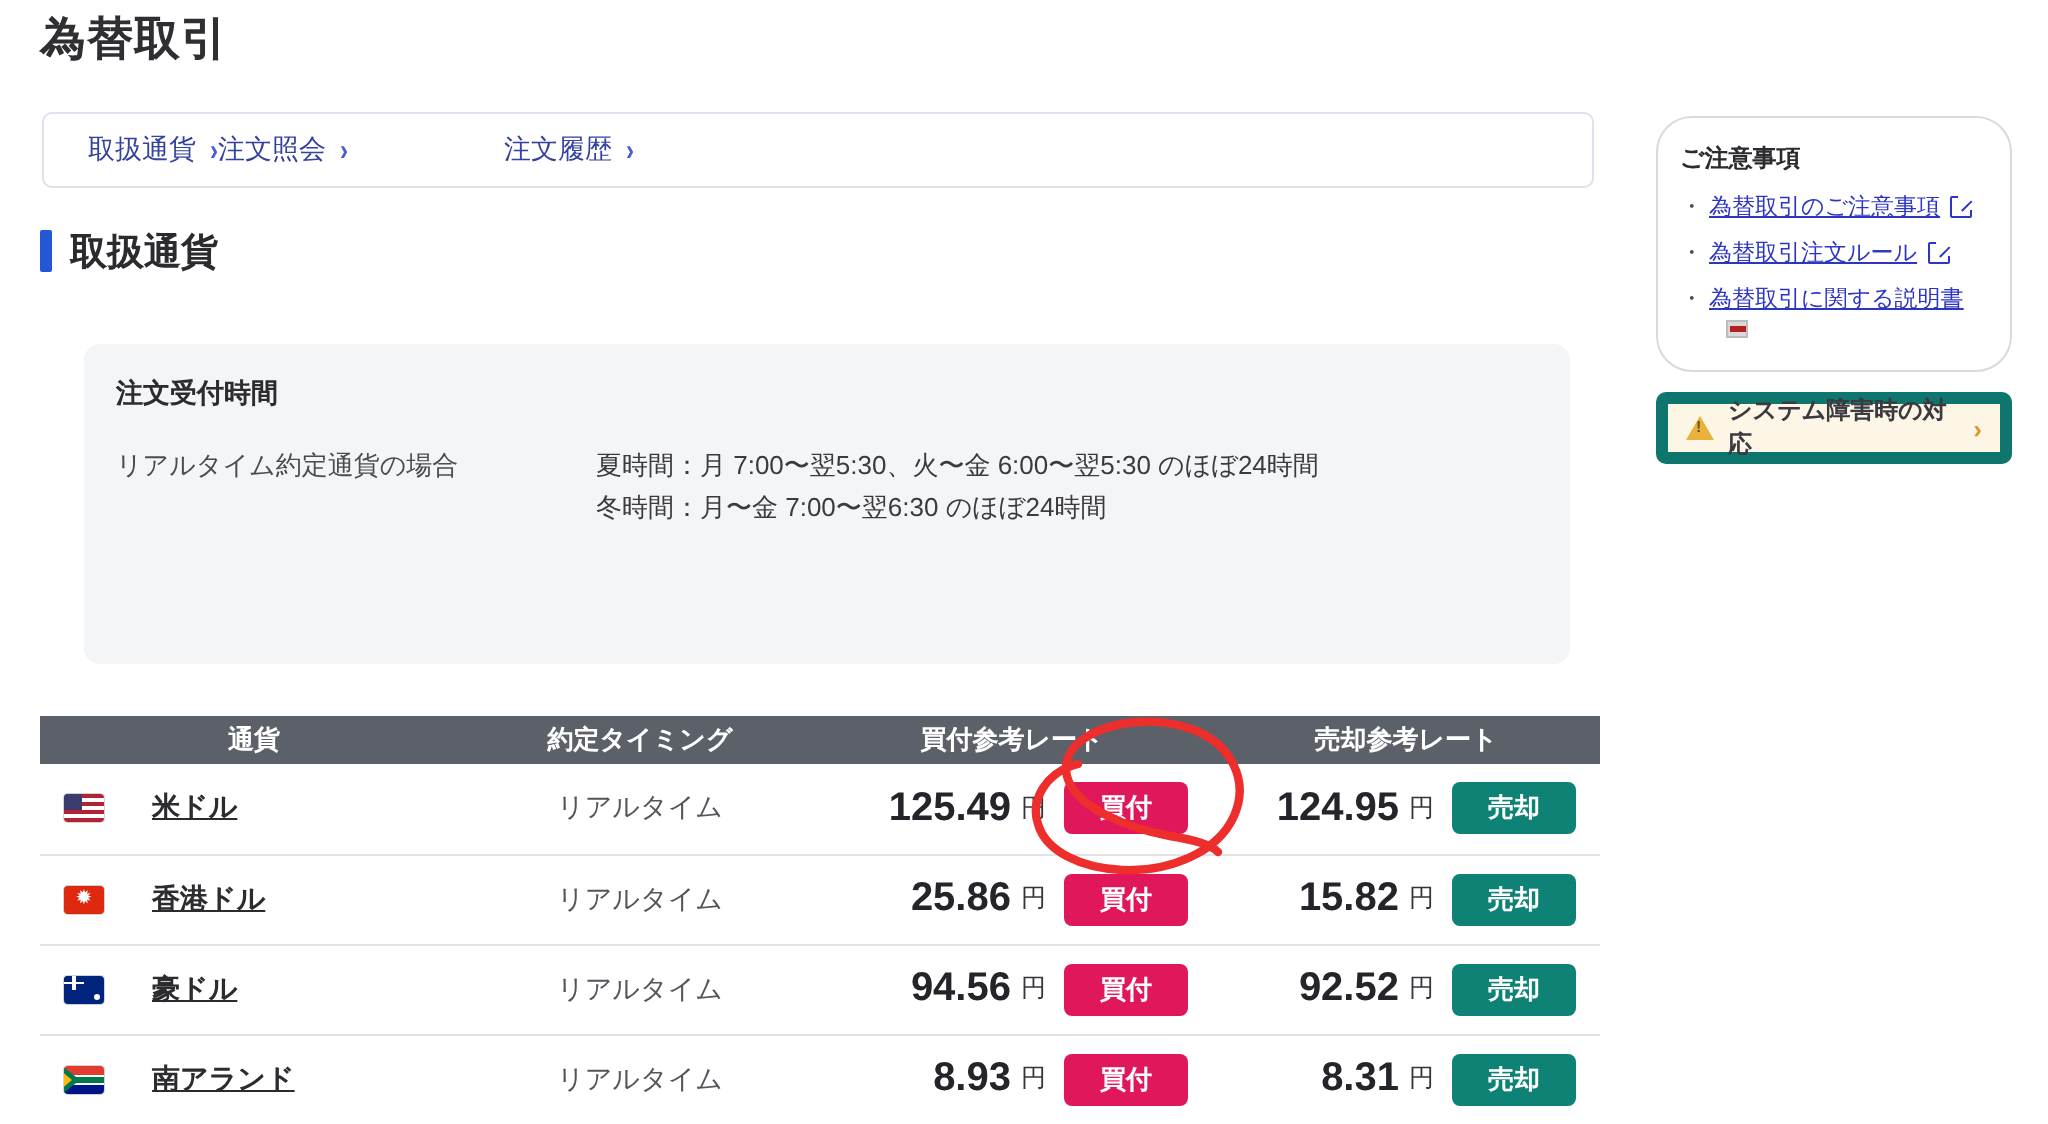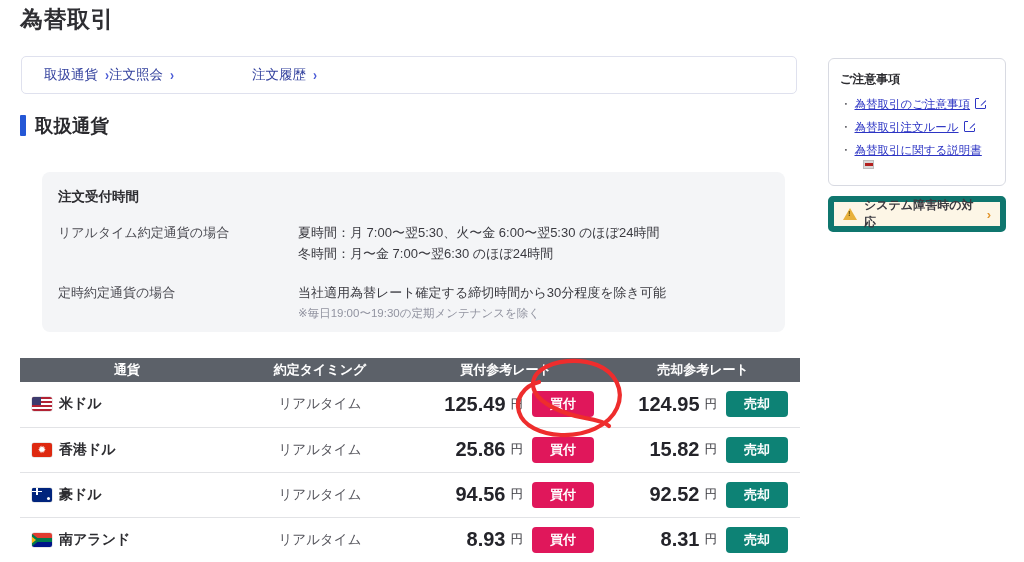--- a/index.html
+++ b/index.html
@@ -91,21 +91,21 @@
   .tbl thead th.c-sell { width: 194px; }
 
   .tbl tbody td {
     height: 45px; font-size: 13.5px;
     border-bottom: 1px solid #e2e3e6;
     vertical-align: middle;
   }
   .tbl tbody tr:last-child td { border-bottom: none; }
 
   .cell-cur { padding-left: 12px; }
-  .cur-wrap { display: flex; align-items: center; gap: 7px; }
+  .cur-wrap { display: flex; align-items: center; gap: 24px; text-decoration: underline; }
   .cur-name { font-weight: 700; color: #2c2c30; font-size: 14px; }
   .cell-tim { text-align: center; color: #55555c; font-size: 13px; }
 
   .cell-rate { padding-right: 12px; }
   .rate-wrap {
     display: flex; align-items: center; justify-content: flex-end; gap: 9px;
   }
   .rate-num { font-size: 20px; font-weight: 700; color: #24242a; }
   .rate-yen { font-size: 12.5px; color: #35353b; margin-left: -4px; }
   .btn {
@@ -164,21 +164,21 @@
     content: ""; position: absolute; left: -2px; top: 2px;
     width: 0; height: 0;
     border-top: 5px solid transparent; border-bottom: 5px solid transparent;
     border-left: 6px solid #ffb915;
   }
 
   
   .side-card {
     position: absolute; left: 828px; top: 58px;
     width: 178px; height: 128px;
-    background: #ffffff; border: 1px solid #d8dae2; border-radius: 6px;
+    background: #ffffff; border: 1px solid #d8dae2; border-radius: 18px;
     padding: 12px 11px;
   }
   .side-title { font-size: 12px; font-weight: 700; color: #2c2c30; margin-bottom: 8px; }
   .side-link-row {
     display: flex; align-items: flex-start; gap: 3px;
     margin-bottom: 7px; font-size: 11.5px; line-height: 16px;
   }
   .side-bullet { color: #4b4b52; flex: none; }
   .side-link {
     color: #2d35c4; text-decoration: underline; cursor: pointer;
@@ -268,27 +268,20 @@
     <div class="info-rows">
 
       <div class="info-row">
         <div class="k">リアルタイム約定通貨の場合</div>
         <div class="v">
           <div>夏時間：月 7:00〜翌5:30、火〜金 6:00〜翌5:30 のほぼ24時間</div>
           <div>冬時間：月〜金 7:00〜翌6:30 のほぼ24時間</div>
         </div>
       </div>
 
-      <div class="info-row">
-        <div class="k">定時約定通貨の場合</div>
-        <div class="v">
-          <div>当社適用為替レート確定する締切時間から30分程度を除き可能</div>
-          <div class="sub">※毎日19:00〜19:30の定期メンテナンスを除く</div>
-        </div>
-      </div>
 
     </div>
   </div>
 
   <table class="tbl">
     <thead>
       <tr>
         <th class="c-cur">通貨</th>
         <th class="c-tim">約定タイミング</th>
         <th class="c-buy">買付参考レート</th>

